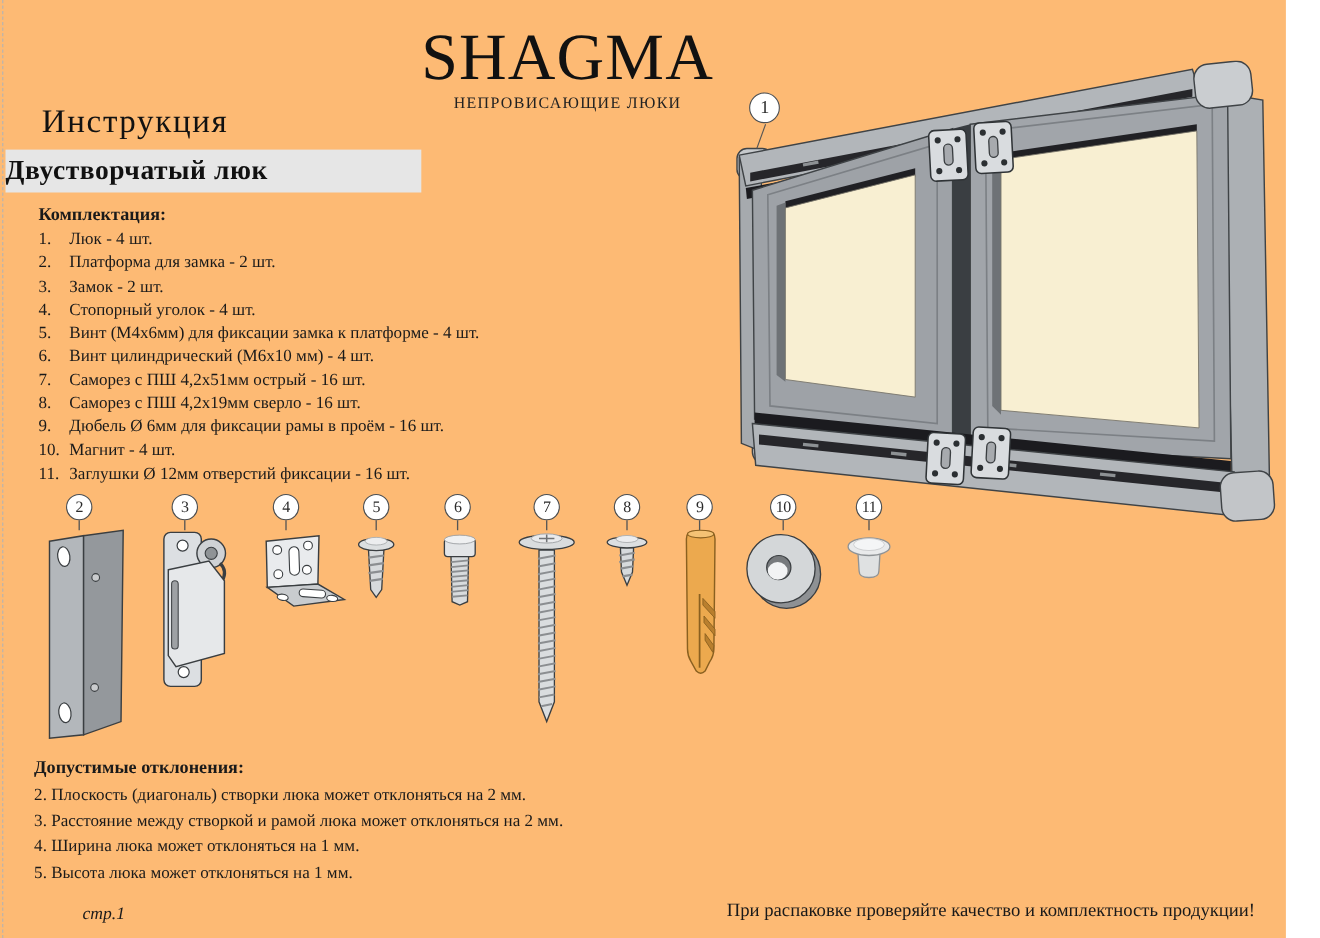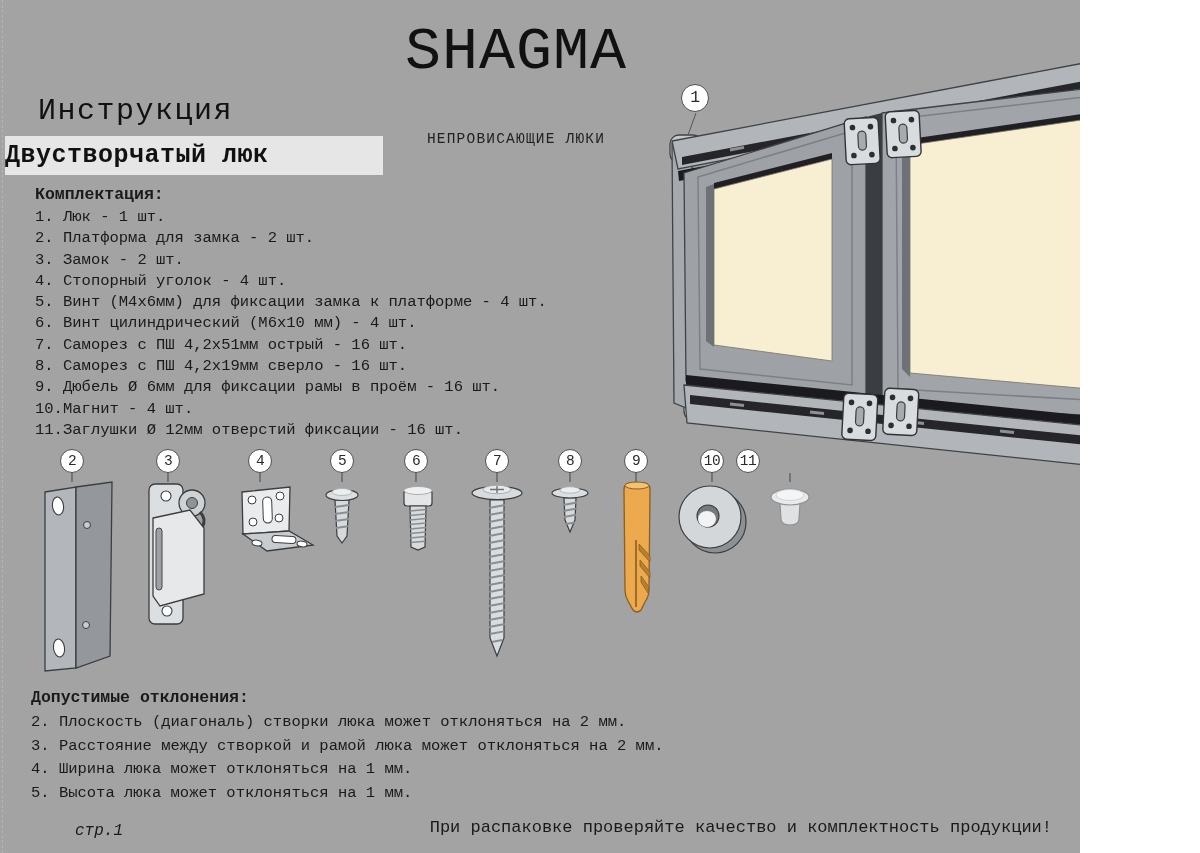--- a/index.html
+++ b/index.html
@@ -1,25 +1,25 @@
 <!DOCTYPE html>
 <html><head>
 <meta charset="utf-8">
 <style>
   html,body{margin:0;padding:0;background:#fff;}
   #page{
-    position:relative;width:1080px;height:853px;background:#a3a3a3;overflow:hidden;
-    font-family:Liberation Mono, monospace;color:#1a1a1a;
+    position:relative;width:1169px;height:853px;background:#fdba74;overflow:hidden;
+    font-family:Liberation Serif, serif;color:#1a1a1a;
   }
   .cutline{position:absolute;left:2px;top:0;bottom:0;width:0;border-left:1px dashed #b3b3b3;}
   
   .brand{position:absolute;left:336px;top:22px;width:360px;text-align:center;
     font-size:60px;font-weight:400;line-height:1.02;letter-spacing:1px;color:#111;}
   .tagline{position:absolute;left:336px;top:86px;width:360px;text-align:center;
-    font-size:14.5px;font-weight:500;letter-spacing:1.2px;color:#222;margin-top:45px;}
+    font-size:14.5px;font-weight:500;letter-spacing:1.2px;color:#222;}
   .doc-title{position:absolute;left:38px;top:94px;font-size:30px;font-weight:400;letter-spacing:1.5px;color:#111;text-align:right;}
   .product-bar{position:absolute;left:5px;top:136px;width:378px;height:39px;background:#E6E6E6;}
   .product-bar span{display:block;font-size:25px;font-weight:700;line-height:39px;letter-spacing:0.5px;color:#111;}
   
   .pkg-heading{position:absolute;left:35px;top:185px;font-size:16.5px;font-weight:700;}
   .pkg-list{position:absolute;left:35px;top:207px;font-size:15.5px;line-height:21.3px;}
   .pkg-row{display:flex;}
   .pkg-num{width:28px;flex:0 0 28px;}
   
   .tol-heading{position:absolute;left:31px;top:688px;font-size:16.5px;font-weight:700;}
@@ -43,21 +43,21 @@
   <div class="tagline">НЕПРОВИСАЮЩИЕ ЛЮКИ</div>
   <div class="doc-title">Инструкция</div>
   <div class="product-bar">
     <span>Двустворчатый люк</span>
   </div>
 
   <div class="pkg-heading">Комплектация:</div>
   <div class="pkg-list">
     <div class="pkg-row">
         <span class="pkg-num">1.</span>
-        <span>Люк - 1 шт.</span>
+        <span>Люк - 4 шт.</span>
       </div>
     <div class="pkg-row">
         <span class="pkg-num">2.</span>
         <span>Платформа для замка - 2 шт.</span>
       </div>
     <div class="pkg-row">
         <span class="pkg-num">3.</span>
         <span>Замок - 2 шт.</span>
       </div>
     <div class="pkg-row">
@@ -230,21 +230,21 @@
   <div>
     <div class="callout" style="left:60px;top:449px;">2</div>
     <div class="callout" style="left:156px;top:449px;">3</div>
     <div class="callout" style="left:248px;top:449px;">4</div>
     <div class="callout" style="left:330px;top:449px;">5</div>
     <div class="callout" style="left:404px;top:449px;">6</div>
     <div class="callout" style="left:485px;top:449px;">7</div>
     <div class="callout" style="left:558px;top:449px;">8</div>
     <div class="callout" style="left:624px;top:449px;">9</div>
     <div class="callout" style="left:700px;top:449px;text-align:center;">10</div>
-    <div class="callout" style="left:736px;top:449px;">11</div>
+    <div class="callout" style="left:778px;top:449px;">11</div>
   </div>
 
   <div class="tol-heading">Допустимые отклонения:</div>
   <div class="tol-list">
     <div>2. Плоскость (диагональ) створки люка может отклоняться на 2 мм.</div>
     <div>3. Расстояние между створкой и рамой люка может отклоняться на 2 мм.</div>
     <div>4. Ширина люка может отклоняться на 1 мм.</div>
     <div>5. Высота люка может отклоняться на 1 мм.</div>
   </div>
 

